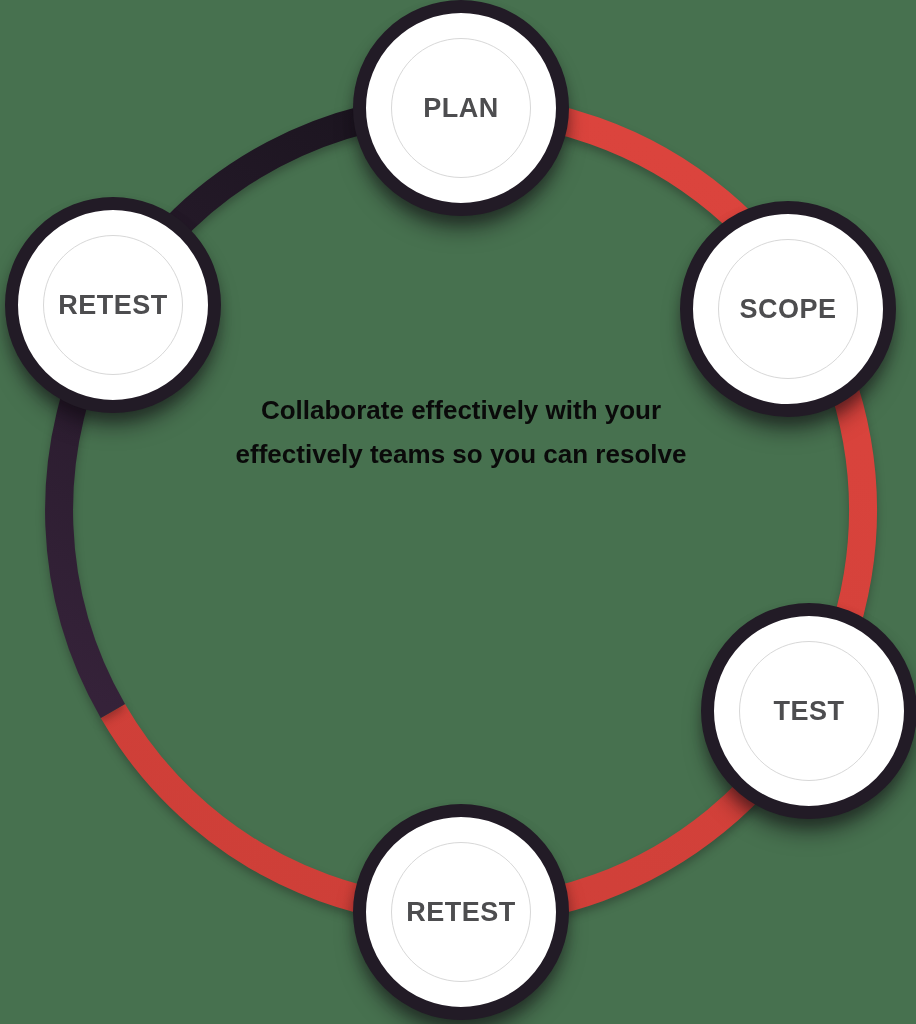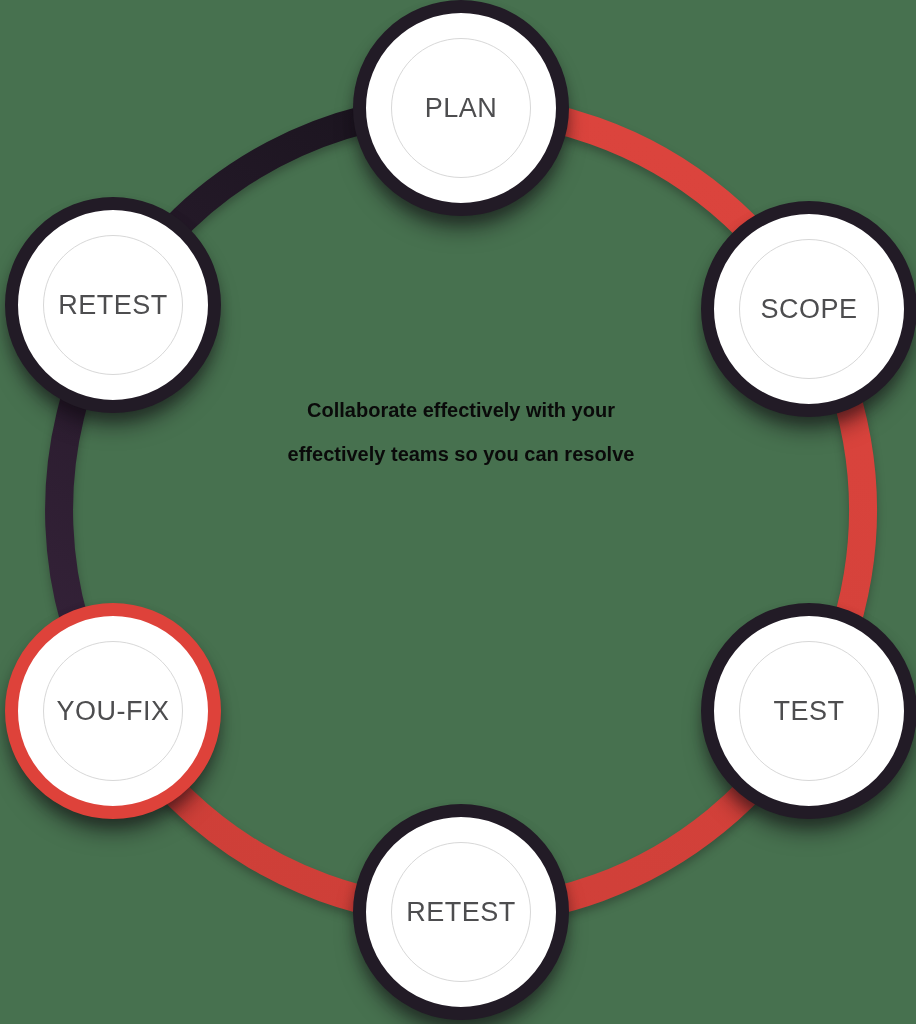--- a/index.html
+++ b/index.html
@@ -40,28 +40,28 @@
     position: absolute;
     inset: 25px;
     border: 1px solid var(--inner-ring, #D8D8D8);
     border-radius: 50%;
     pointer-events: none;
   }
 
   .node-label {
     position: relative;
     font-size: 27px;
-    font-weight: 400;
+    font-weight: 700;
     letter-spacing: 0.5px;
     color: var(--node-label, #4D4D4F);
     white-space: nowrap;
   }
 
   .pos-plan   { left: 353px; top: 0px;   }
-  .pos-scope  { left: 701px; top: 201px; }
+  .pos-scope  { left: 680px; top: 201px; }
   .pos-test   { left: 701px; top: 603px; }
   .pos-report { left: 353px; top: 804px; }
   .pos-youfix { left: 5px;   top: 603px; }
   .pos-retest { left: 5px;   top: 197px; }
 
   
   .center-text {
     position: absolute;
     left: 461px;
     top: 388px;
@@ -71,21 +71,21 @@
     color: var(--text, #0A0A0A);
   }
   .center-text h1 {
     margin: 0 0 22px 0;
     font-size: 43px;
     font-weight: 700;
     letter-spacing: -0.5px;
     color: var(--text, #0A0A0A);
   }
   .subtitle {
-    font-size: 20px;
+    font-size: 26px;
     line-height: 44px;
     font-weight: 600;
   }
 </style>
 </head>
 <body>
 
 <div class="stage">
 
   <svg class="ring" viewBox="0 0 916 1024" aria-hidden="true">
@@ -116,24 +116,20 @@
   <div class="node pos-test">
     <span class="node-ring"></span>
     <span class="node-label">TEST</span>
   </div>
 
   <div class="node pos-report">
     <span class="node-ring"></span>
     <span class="node-label">RETEST</span>
   </div>
 
-  <div class="node node--red pos-youfix">
-    <span class="node-ring"></span>
-    <span class="node-label">YOU-FIX</span>
-  </div>
 
   <div class="node pos-retest">
     <span class="node-ring"></span>
     <span class="node-label">RETEST</span>
   </div>
 
   <div class="center-text">
     <div class="subtitle">
       <div>Collaborate effectively with your</div>
       <div>effectively teams so you can resolve</div>

